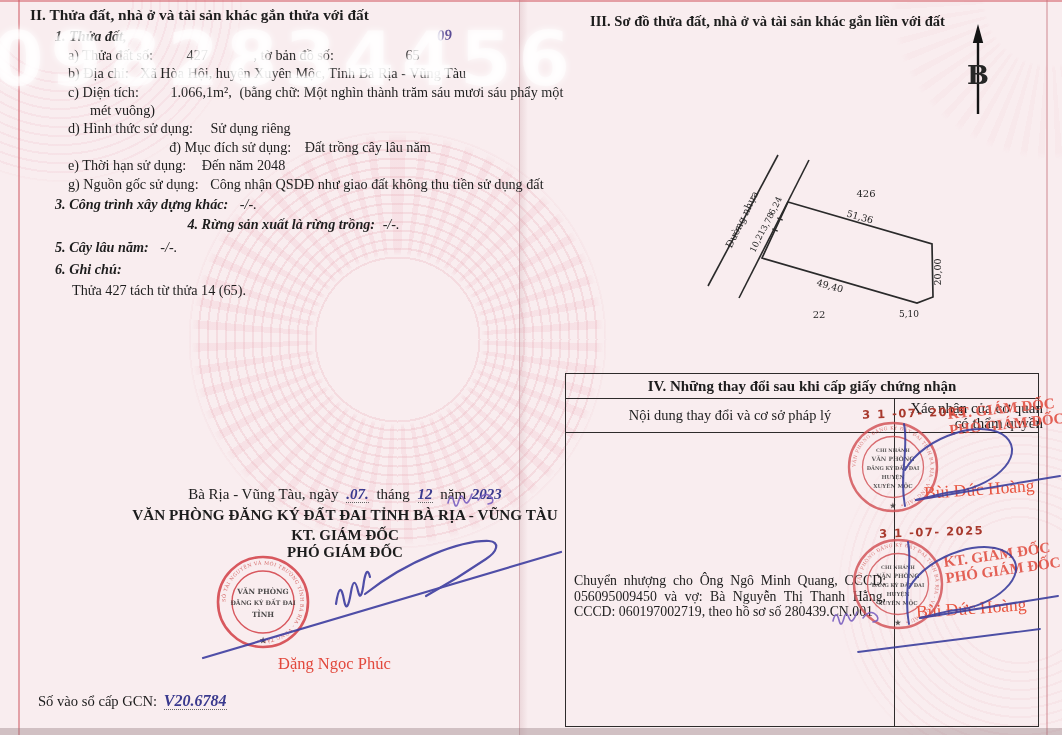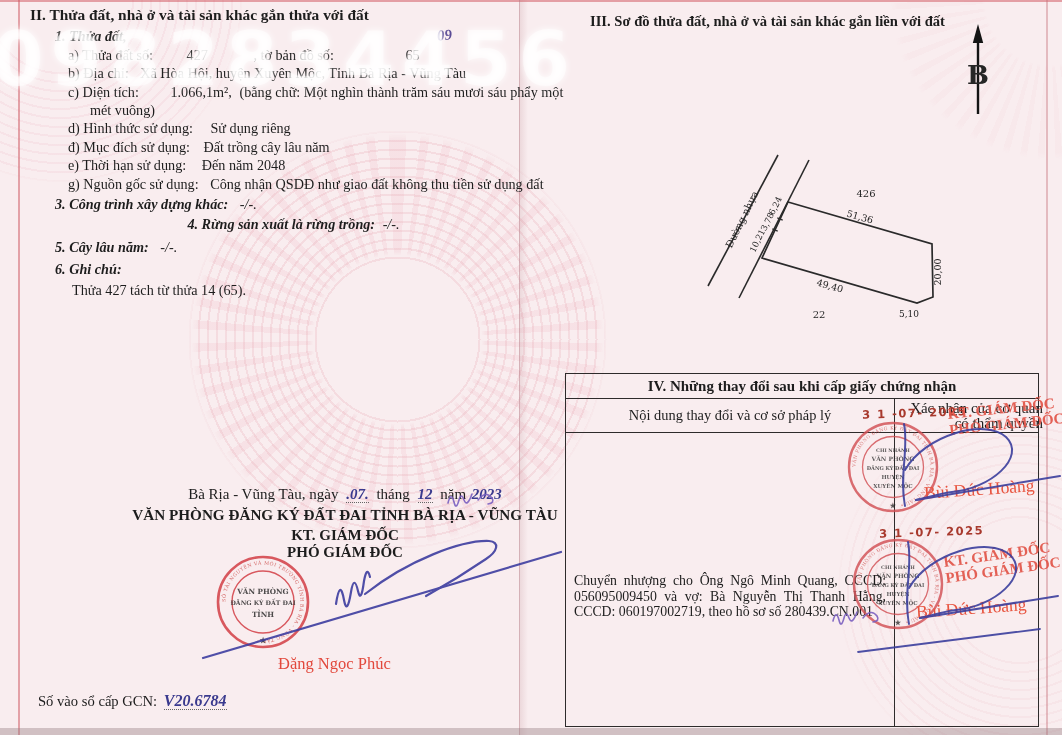--- a/index.html
+++ b/index.html
@@ -82,21 +82,21 @@
     <div class="row" style="padding-left:38px;">
       <span>c) Diện tích:</span>
       <span style="margin-left:28px;">1.066,1m²,</span>
       <span style="margin-left:4px;">(bằng chữ: Một nghìn thành trăm sáu mươi sáu phẩy một</span>
     </div>
     <div class="row" style="padding-left:60px;">mét vuông)</div>
     <div class="row" style="padding-left:38px;">
       <span>d) Hình thức sử dụng:</span>
       <span style="margin-left:14px;">Sử dụng riêng</span>
     </div>
-    <div class="row" style="padding-left:38px;">
+    <div class="row" style="padding-left:38px;text-align:center;">
       <span>đ) Mục đích sử dụng:</span>
       <span style="margin-left:10px;">Đất trồng cây lâu năm</span>
     </div>
     <div class="row" style="padding-left:38px;">
       <span>e) Thời hạn sử dụng:</span>
       <span style="margin-left:12px;">Đến năm 2048</span>
     </div>
     <div class="row" style="padding-left:38px;">
       <span>g) Nguồn gốc sử dụng:</span>
       <span style="margin-left:8px;">Công nhận QSDĐ như giao đất không thu tiền sử dụng đất</span>

